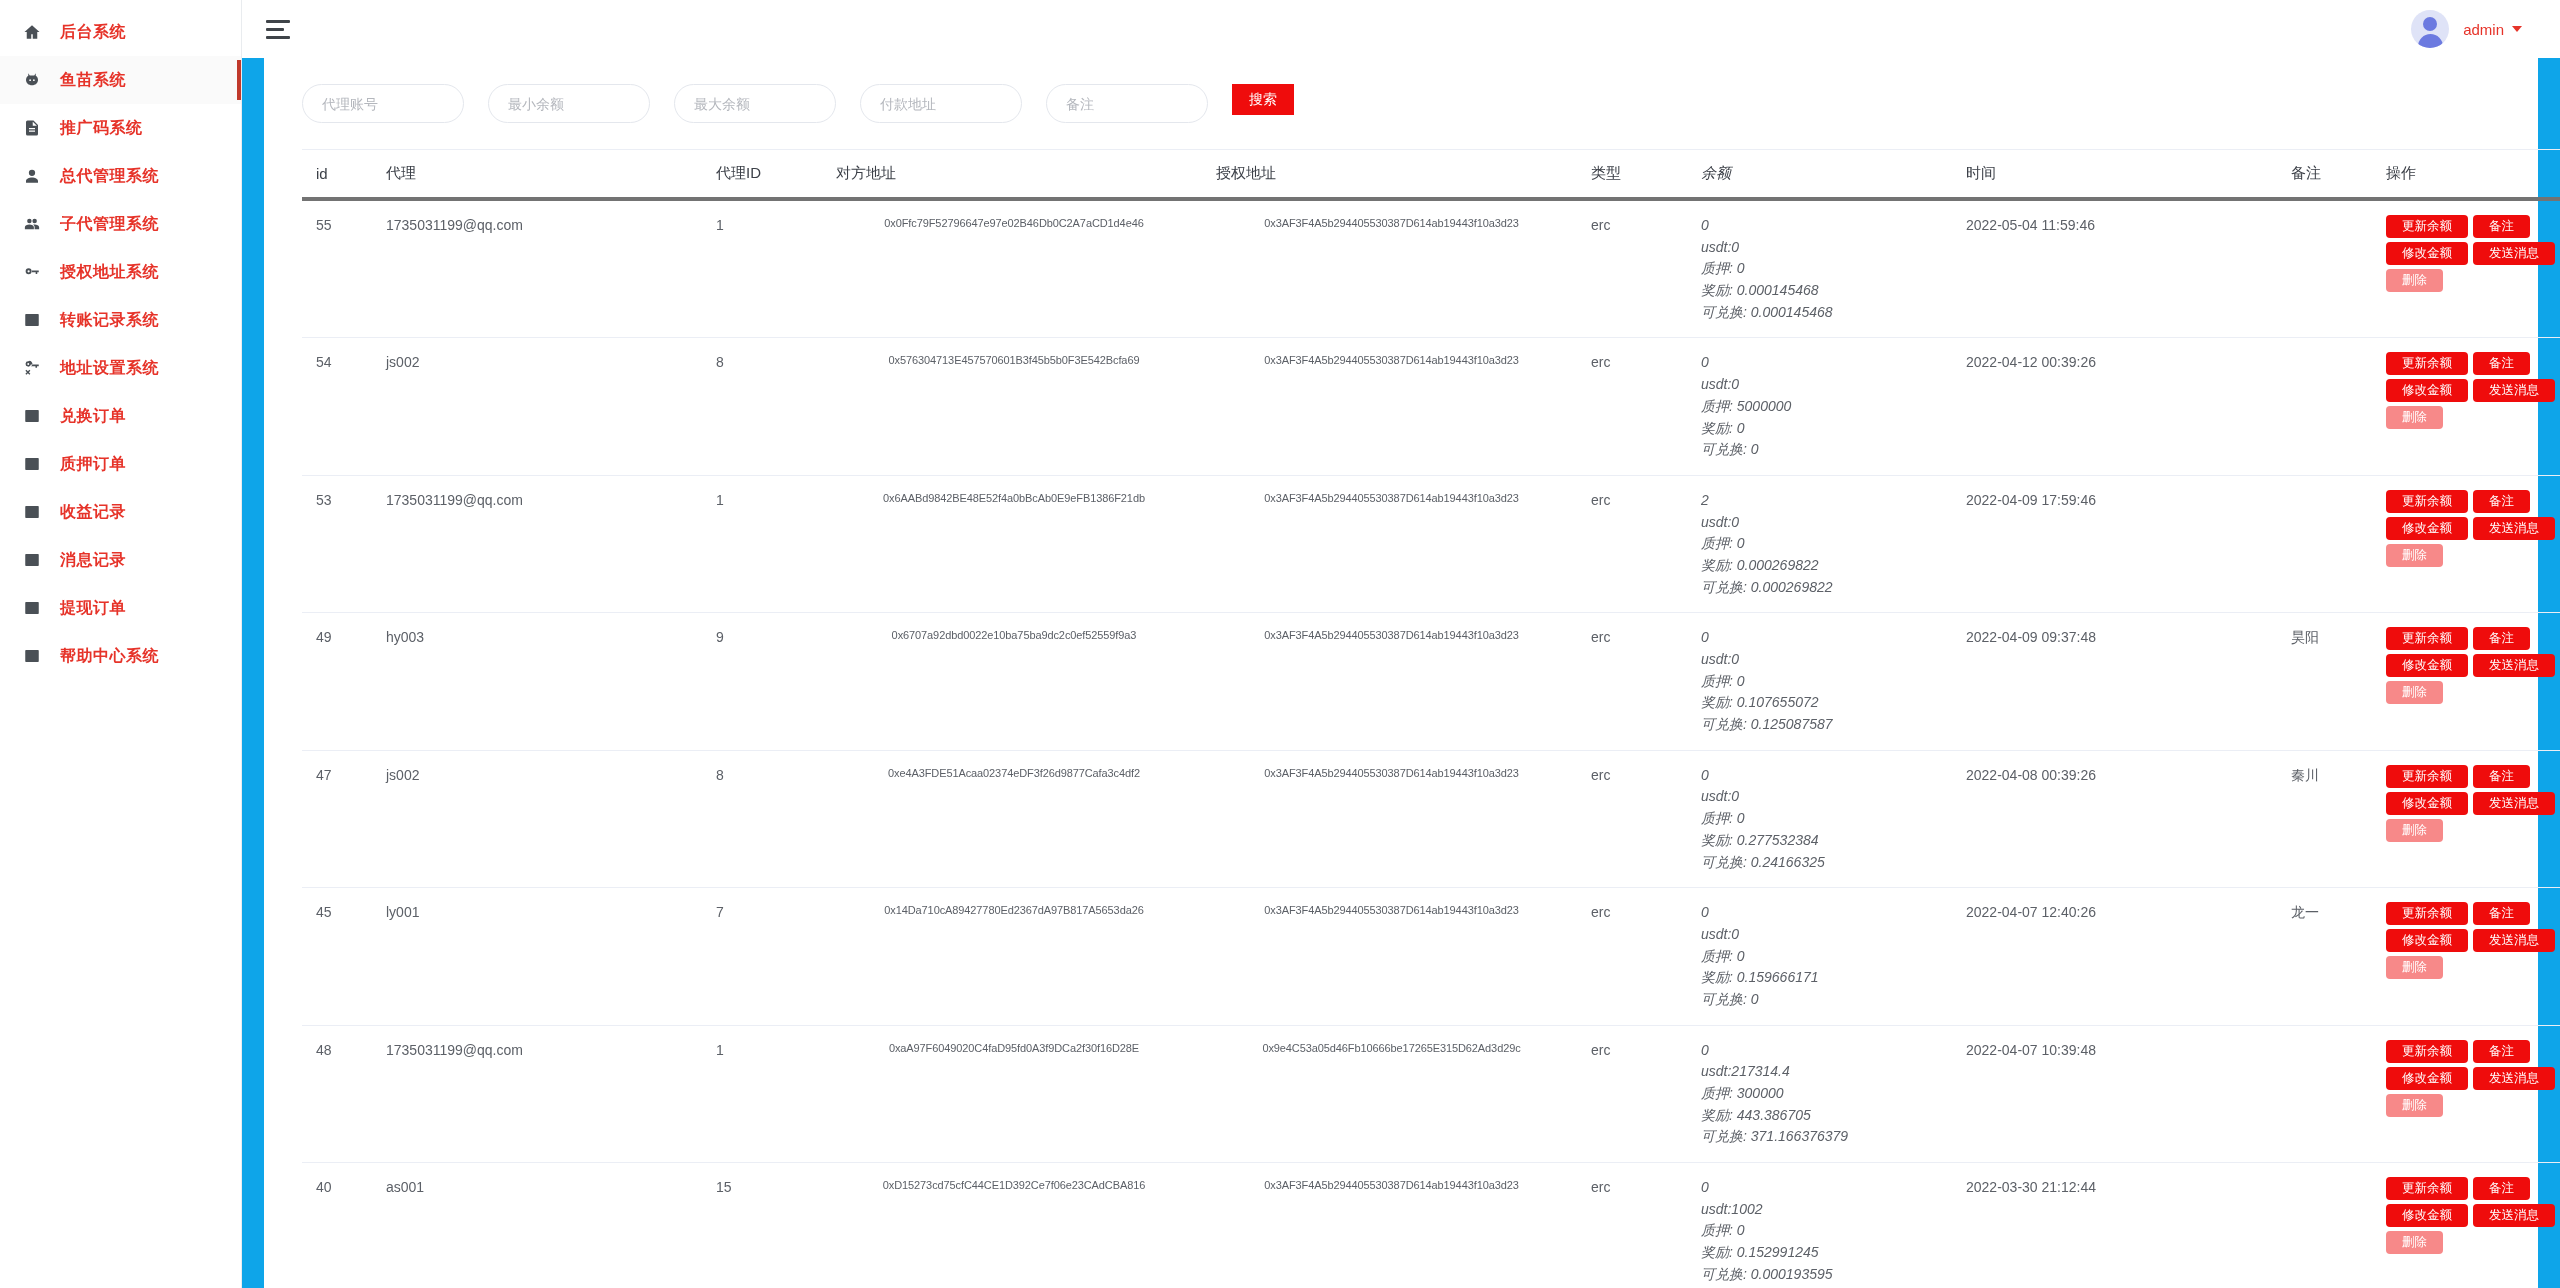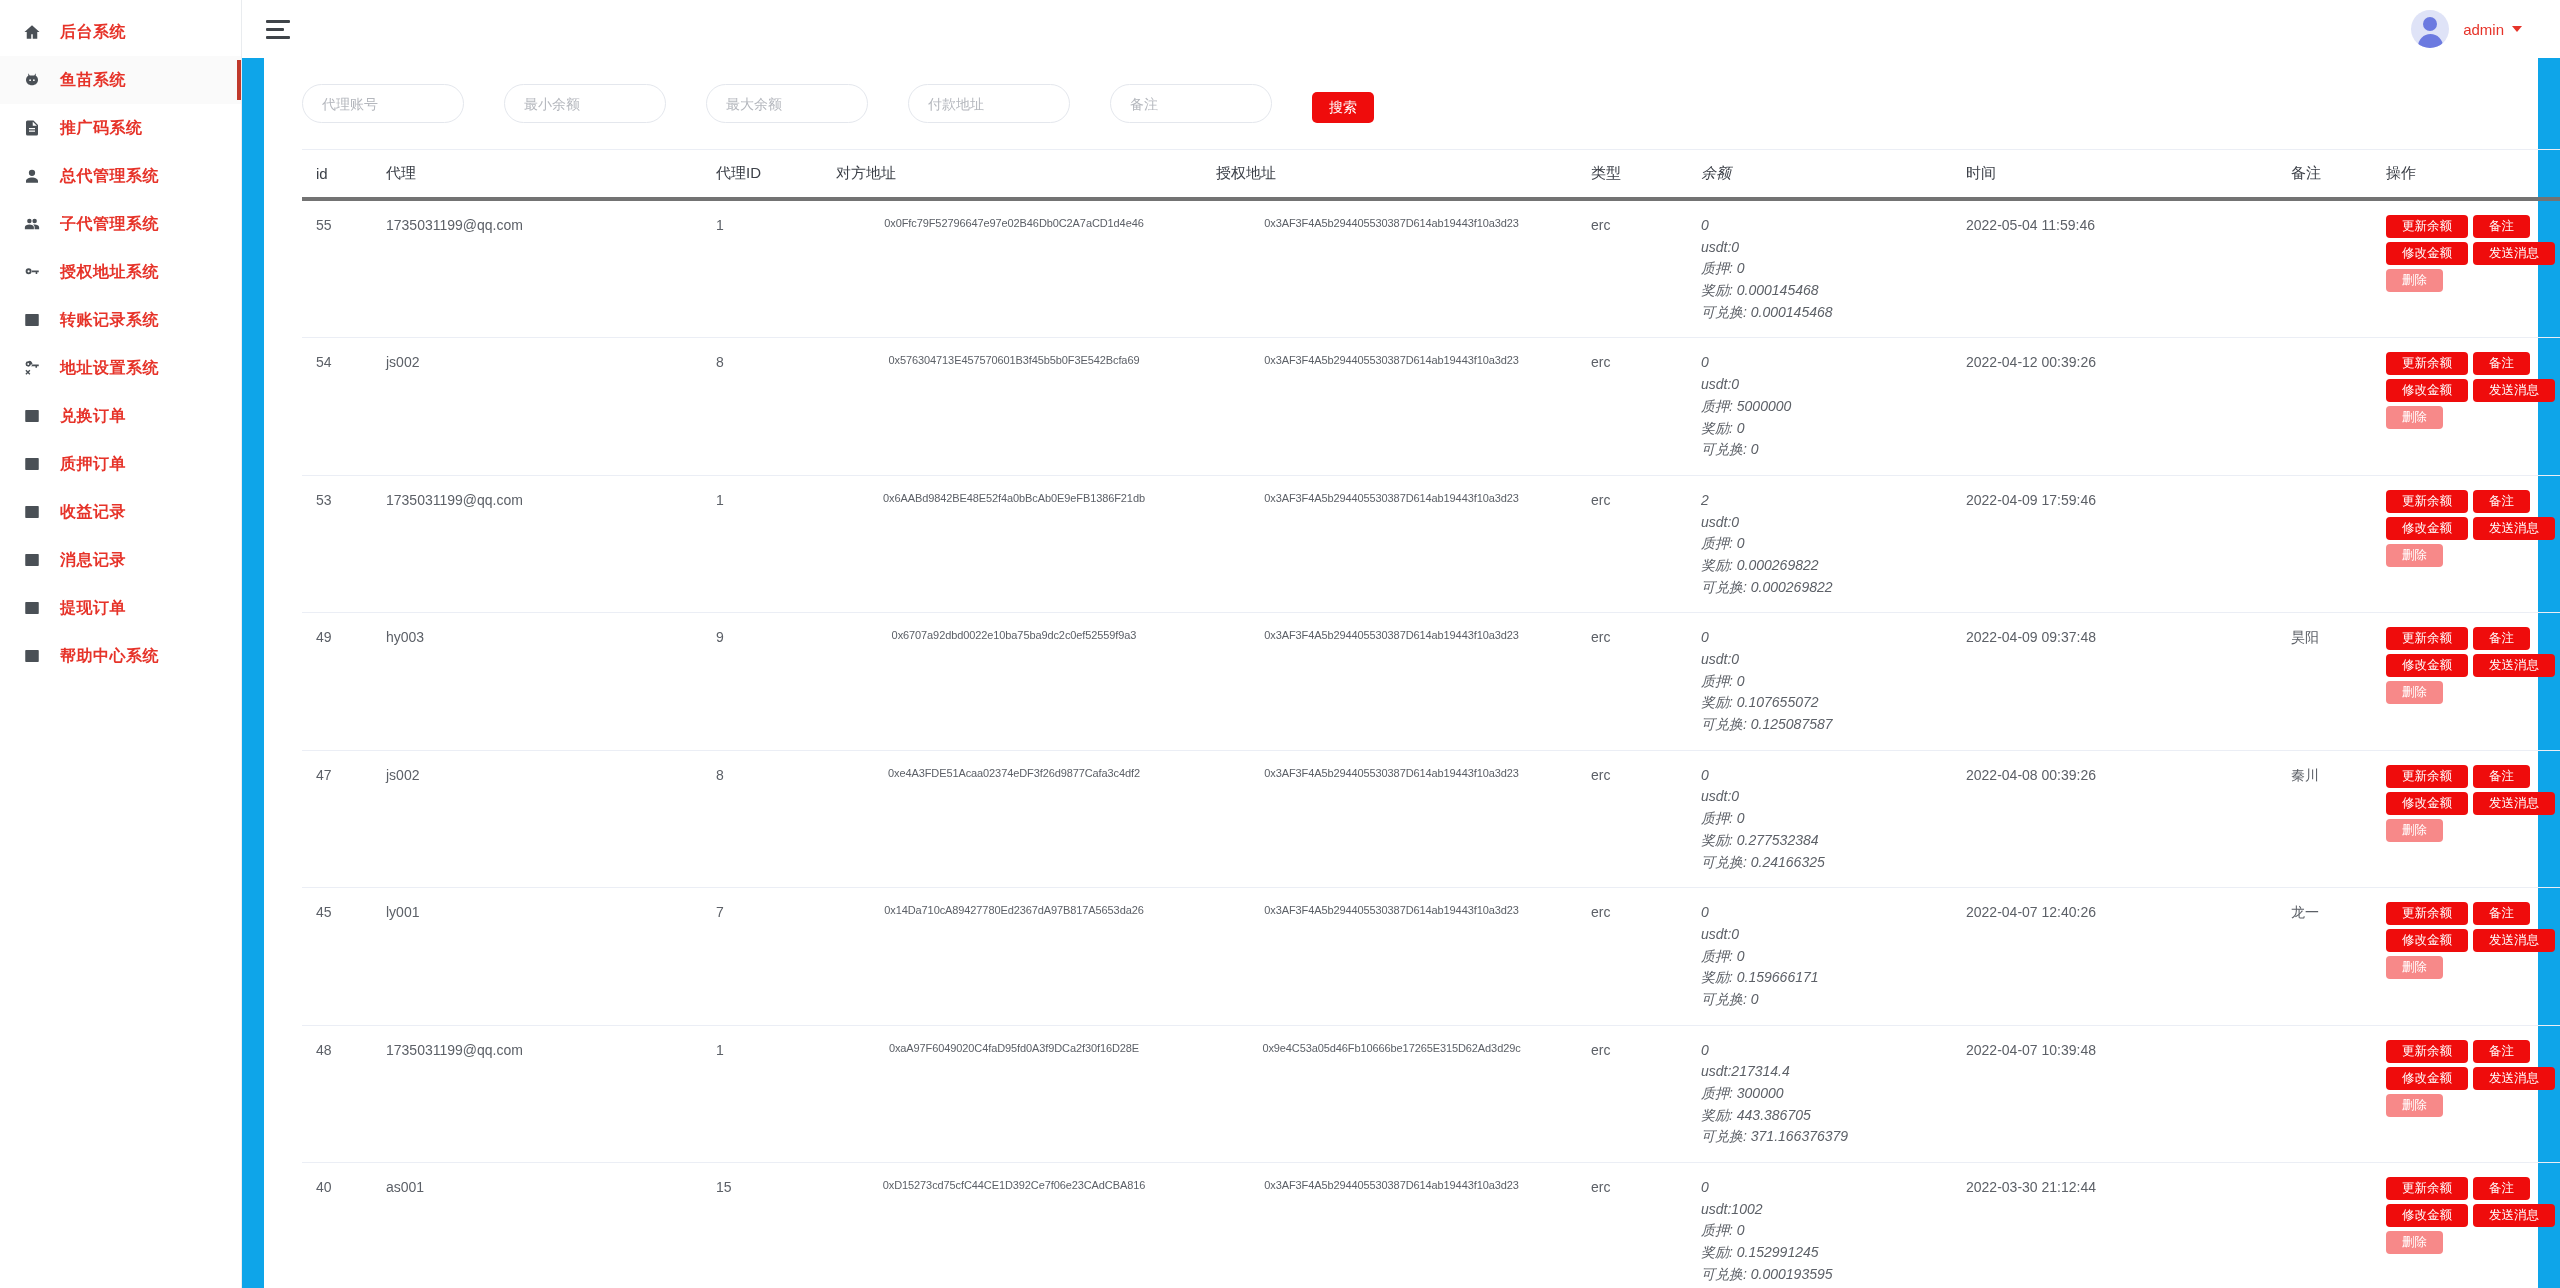--- a/index.html
+++ b/index.html
@@ -61,31 +61,31 @@
   }
   .user-name { color: #e63329; font-size: 15px; }
   .caret { width: 0; height: 0; border-left: 5px solid transparent;
     border-right: 5px solid transparent; border-top: 6px solid #e63329; margin-left: -6px; }
 
   .content { flex: 1; overflow: hidden; padding: 0 22px 0 22px; }
   .panel { background: #fff; min-height: 100%; }
 
   
   .searchbar {
-    display: flex; align-items: flex-end; gap: 40px;
+    display: flex; align-items: flex-start; gap: 24px;
     padding: 26px 0 26px 38px;
   }
   .s-input {
     width: 162px; height: 39px; border: 1px solid #e4e7ed;
     border-radius: 20px; padding: 0 19px; font-size: 14px;
     color: #606266; background: #fff; outline: none;
   }
   .s-input::placeholder { color: #b4b7bd; }
   .s-btn {
-    background: #ef0c0c; color: #fff; border: none; border-radius: 5px;
+    background: #ef0c0c; color: #fff; border: none; border-radius: 0;
     height: 31px; padding: 0 17px; font-size: 14px; cursor: pointer;
     font-family: inherit; font-weight: 400;
   }
 
   
   .tbl-wrap { padding: 0 0 0 38px; }
   table { width: 2264px; border-collapse: collapse; table-layout: fixed; }
   thead th {
     text-align: left; font-size: 15px; color: #3c4048; font-weight: 400;
     padding: 14px 0 14px 14px; border-bottom: 4px solid #737373;

